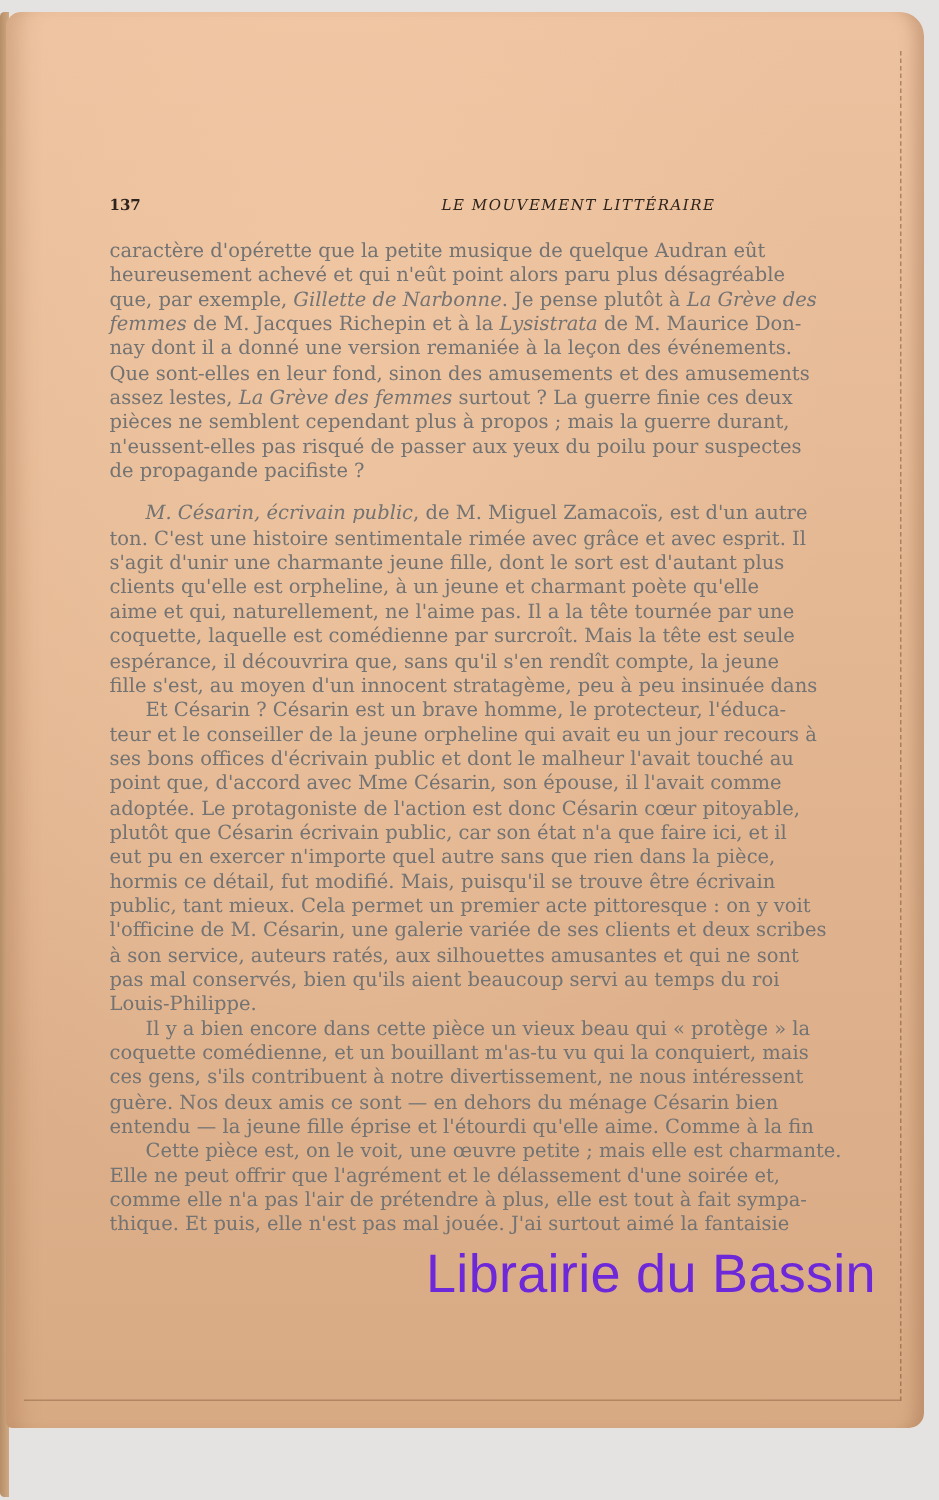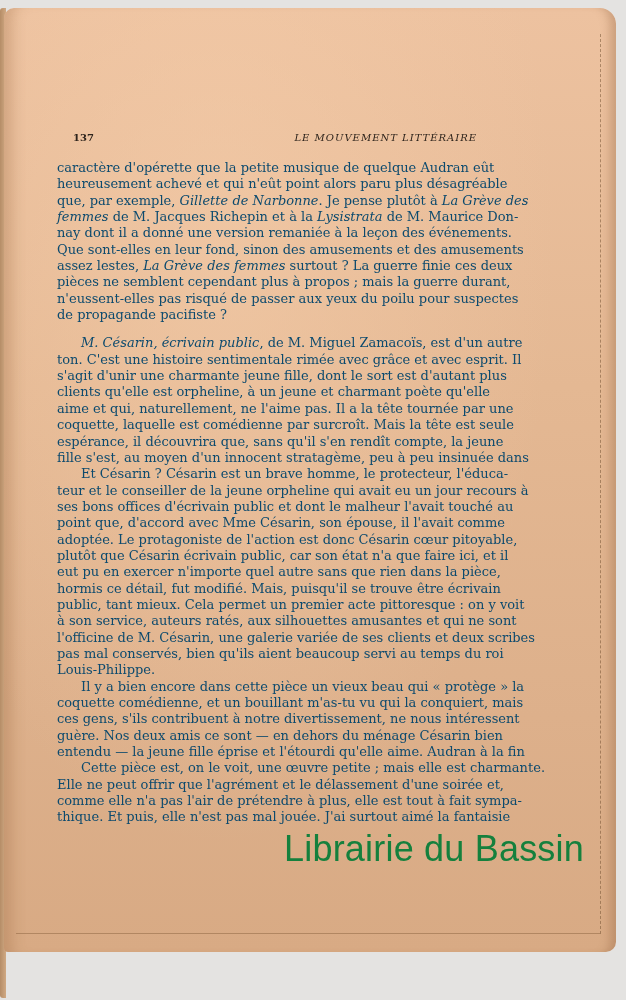--- a/index.html
+++ b/index.html
@@ -32,35 +32,35 @@
   }
   .header {
     position: absolute; left: 73px; top: 132px; width: 408px; height: 16px;
     font-size: 10px; color: #2e241c;
   }
   .page-number { position: absolute; left: 0; top: 0; font-weight: bold; }
   .running-title {
     position: absolute; right: 4px; top: 0; font-style: italic; letter-spacing: 1px;
   }
   .text {
-    position: absolute; left: 57px; top: 160px; width: 408px;
-    font-size: 13px; line-height: 16.35px; color: #0c4a6e;
+    position: absolute; left: 73px; top: 160px; width: 408px;
+    font-size: 13px; line-height: 16.35px; color: #737373;
     text-align: justify;
   }
   .line {
     display: block; text-align: justify; text-align-last: justify;
     white-space: nowrap; height: 16.35px; overflow: visible;
   }
   .line.last { text-align-last: left; }
   .line.indent { padding-left: 24px; }
   .gap { height: 12px; }
   .watermark {
     position: absolute; left: 284px; top: 828px;
     font-family: "Liberation Sans", sans-serif;
-    font-size: 36px; color: #15803d; letter-spacing: 0.2px;
+    font-size: 36px; color: #6d28d9; letter-spacing: 0.2px;
   }
   i { font-style: italic; }
 </style>
 </head>
 <body>
 
 <div class="left-edge"></div>
 <div class="page">
   <div class="fold-line"></div>
   <div class="bottom-line"></div>
@@ -98,31 +98,31 @@
     <div>
       <span class="line indent">Et Césarin ? Césarin est un brave homme, le protecteur, l'éduca-</span>
       <span class="line">teur et le conseiller de la jeune orpheline qui avait eu un jour recours à</span>
       <span class="line">ses bons offices d'écrivain public et dont le malheur l'avait touché au</span>
       <span class="line">point que, d'accord avec Mme Césarin, son épouse, il l'avait comme</span>
       <span class="line">adoptée. Le protagoniste de l'action est donc Césarin cœur pitoyable,</span>
       <span class="line">plutôt que Césarin écrivain public, car son état n'a que faire ici, et il</span>
       <span class="line">eut pu en exercer n'importe quel autre sans que rien dans la pièce,</span>
       <span class="line">hormis ce détail, fut modifié. Mais, puisqu'il se trouve être écrivain</span>
       <span class="line">public, tant mieux. Cela permet un premier acte pittoresque : on y voit</span>
+      <span class="line">l'officine de M. Césarin, une galerie variée de ses clients et deux scribes</span>
       <span class="line">à son service, auteurs ratés, aux silhouettes amusantes et qui ne sont</span>
-      <span class="line">l'officine de M. Césarin, une galerie variée de ses clients et deux scribes</span>
       <span class="line">pas mal conservés, bien qu'ils aient beaucoup servi au temps du roi</span>
       <span class="line last">Louis-Philippe.</span>
     </div>
     <div>
       <span class="line indent">Il y a bien encore dans cette pièce un vieux beau qui « protège » la</span>
       <span class="line">coquette comédienne, et un bouillant m'as-tu vu qui la conquiert, mais</span>
       <span class="line">ces gens, s'ils contribuent à notre divertissement, ne nous intéressent</span>
       <span class="line">guère. Nos deux amis ce sont — en dehors du ménage Césarin bien</span>
-      <span class="line">entendu — la jeune fille éprise et l'étourdi qu'elle aime. Audran à la fin</span>
+      <span class="line">entendu — la jeune fille éprise et l'étourdi qu'elle aime. Comme à la fin</span>
     </div>
     <div>
       <span class="line indent">Cette pièce est, on le voit, une œuvre petite ; mais elle est charmante.</span>
       <span class="line">Elle ne peut offrir que l'agrément et le délassement d'une soirée et,</span>
       <span class="line">comme elle n'a pas l'air de prétendre à plus, elle est tout à fait sympa-</span>
       <span class="line">thique. Et puis, elle n'est pas mal jouée. J'ai surtout aimé la fantaisie</span>
     </div>
   </div>
 
 <div class="watermark">Librairie du Bassin</div>

